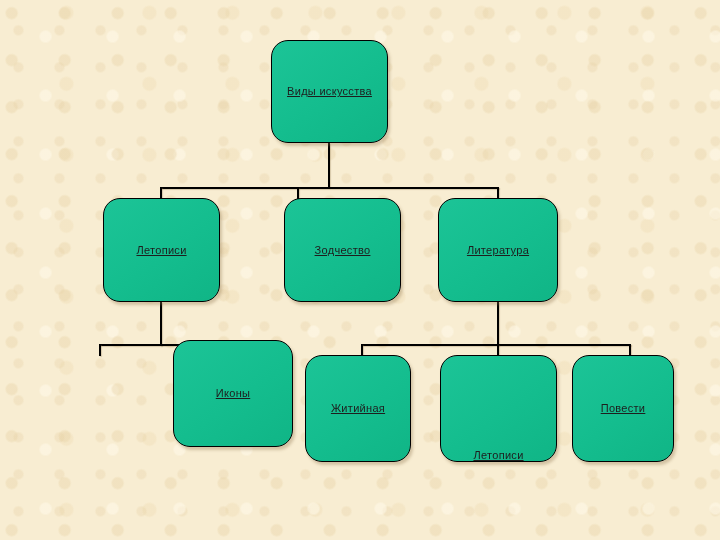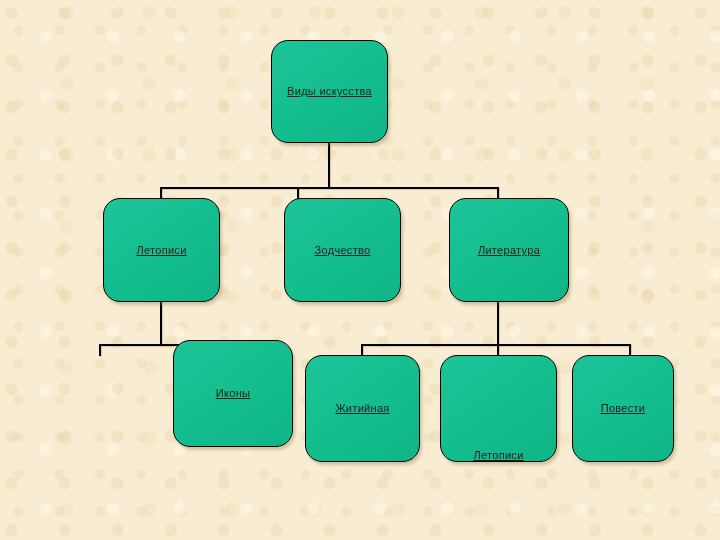--- a/index.html
+++ b/index.html
@@ -44,24 +44,24 @@
   .line {
     position: absolute;
     background: #000000;
     box-shadow: 1px 1px 1px rgba(140,115,75,0.30);
   }
 
   
   #n-root  { left: 271px; top:  40px; width: 117px; height: 103px; }
   #n-l2-0  { left: 103px; top: 198px; width: 117px; height: 104px; }
   #n-l2-1  { left: 240px; top: 198px; width: 117px; height: 104px; margin-left: 44px; }
-  #n-l2-2  { left: 438px; top: 198px; width: 120px; height: 104px; margin-left: 11px; }
+  #n-l2-2  { left: 438px; top: 198px; width: 120px; height: 104px; }
   #n-l3-0  { left:  40px; top: 355px; width: 120px; height: 107px; }
   #n-l3-1  { left: 173px; top: 340px; width: 120px; height: 107px; }
-  #n-l3-2  { left: 305px; top: 355px; width: 115px; height: 107px; }
+  #n-l3-2  { left: 305px; top: 355px; width: 106px; height: 107px; }
   #n-l3-3  { left: 440px; top: 355px; width: 117px; height: 107px; align-items: flex-end; }
   #n-l3-4  { left: 572px; top: 355px; width: 102px; height: 107px; }
 
   
   #c-root-v   { left: 328px; top: 143px; width: 2px;   height: 45px; }
   #c-top-h    { left: 161px; top: 187px; width: 338px; height: 2px;  }
   #c-top-d0   { left: 160px; top: 187px; width: 2px;   height: 12px; }
   #c-top-d1   { left: 297px; top: 187px; width: 2px;   height: 12px; }
   #c-top-d2   { left: 497px; top: 187px; width: 2px;   height: 12px; }
   #c-l2a-v    { left: 160px; top: 302px; width: 2px;   height: 44px; }

